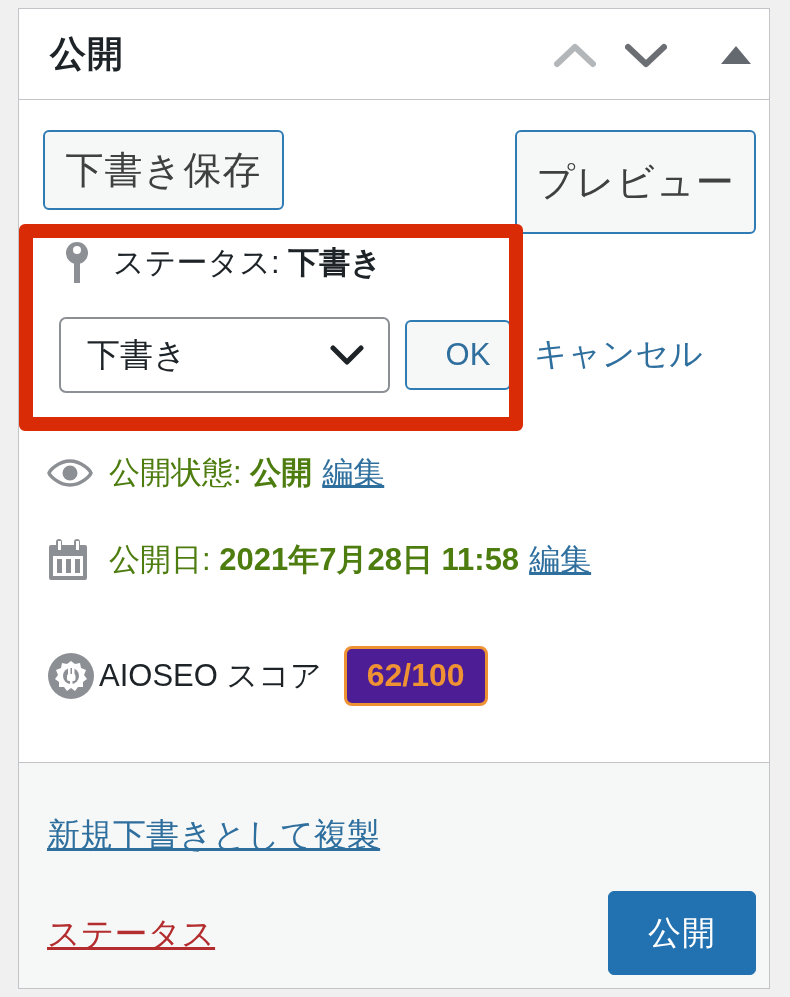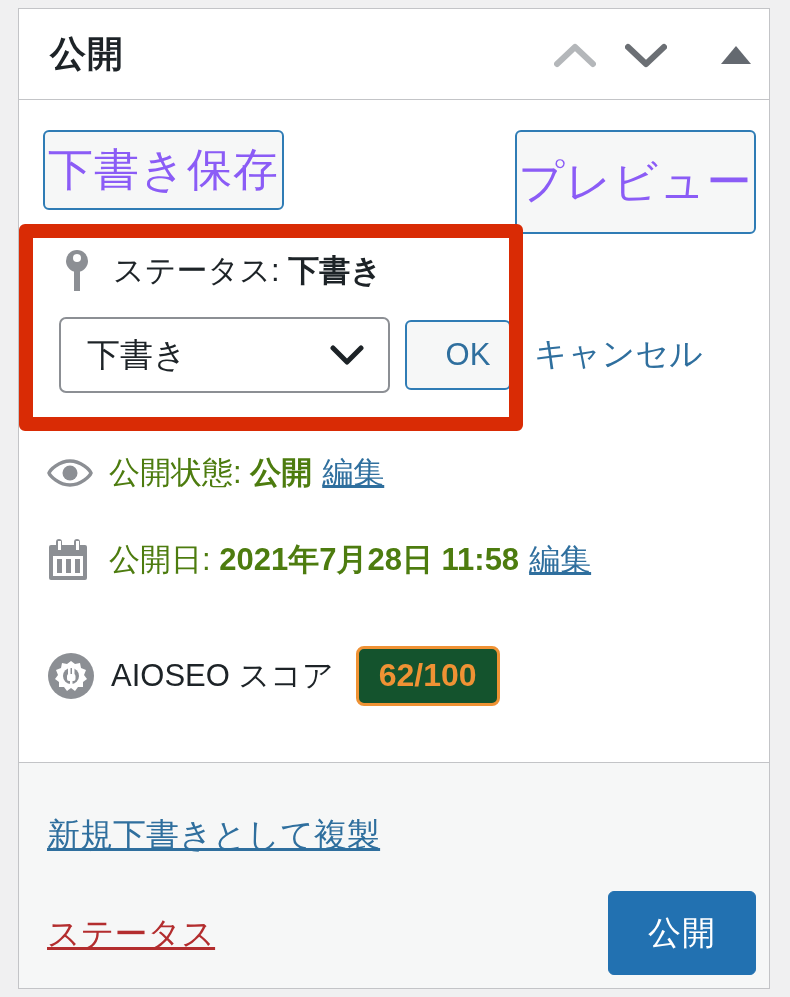--- a/index.html
+++ b/index.html
@@ -66,22 +66,22 @@
     border-bottom: 1px solid #c3c4c7;
     box-sizing: border-box;
   }
 
   
   .secondary-btn {
     position: absolute;
     background: #f6f7f7;
     border: 2px solid #2f7cb5;
     border-radius: 6px;
-    color: #8b5cf6;
-    font-size: 45px;
+    color: #404040;
+    font-size: 38px;
     letter-spacing: 1px;
     display: flex;
     align-items: center;
     justify-content: center;
     box-sizing: border-box;
     cursor: pointer;
   }
   #save-draft-button {
     left: 24px;
     top: 30px;
@@ -92,21 +92,21 @@
     left: 496px;
     top: 30px;
     width: 241px;
     height: 104px;
   }
 
   
   #status-row {
     position: absolute;
     left: 36px;
-    top: 136px;
+    top: 128px;
     width: 470px;
     height: 70px;
     display: flex;
     align-items: center;
   }
   #pin-icon {
     width: 44px;
     height: 44px;
     flex: 0 0 44px;
     display: flex;
@@ -219,28 +219,27 @@
     white-space: nowrap;
     cursor: pointer;
   }
   #visibility-row { top: 345px; }
   #publish-date-row { top: 432px; }
   #aioseo-row { top: 548px; }
 
   #aioseo-label {
     font-size: 31px;
     color: #1d2327;
-    margin-left: 12px;
     white-space: nowrap;
   }
   #aioseo-score-badge {
     margin-left: 22px;
     border: 3px solid #ef9234;
     border-radius: 8px;
-    background: #14532d;
+    background: #4c1d95;
     color: #ef9234;
     font-size: 32px;
     font-weight: bold;
     padding: 10px 20px 12px 20px;
     line-height: 1;
     box-sizing: border-box;
   }
 
   
   #panel-footer {

